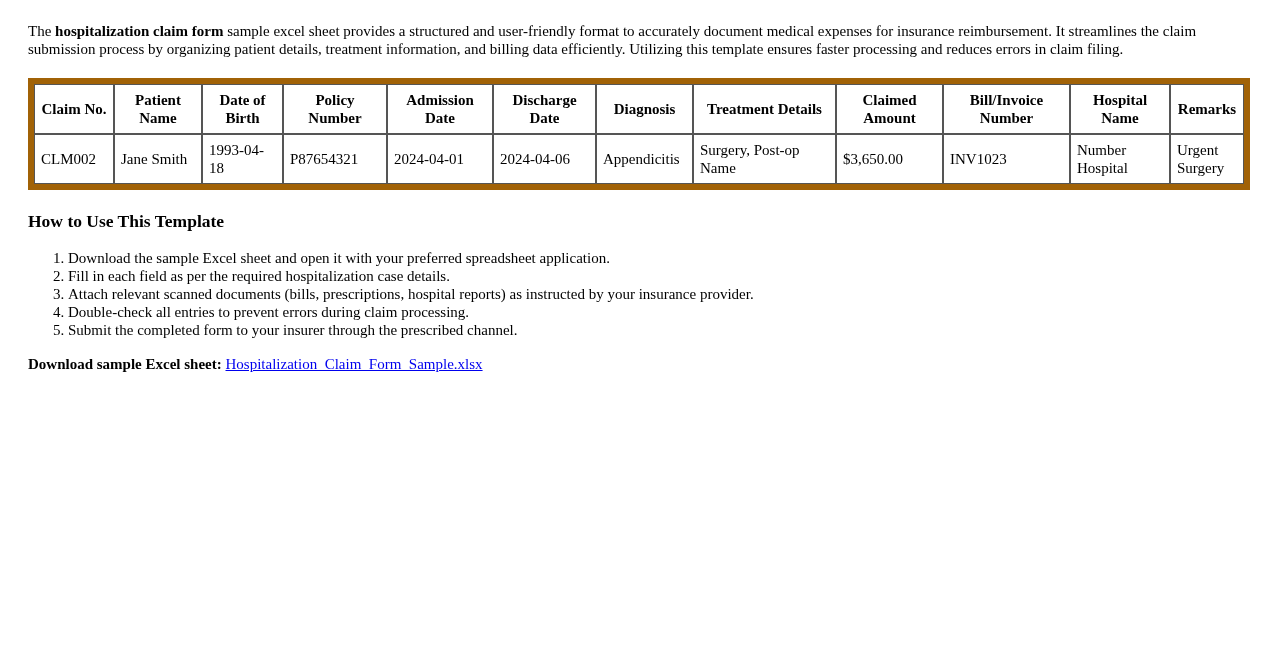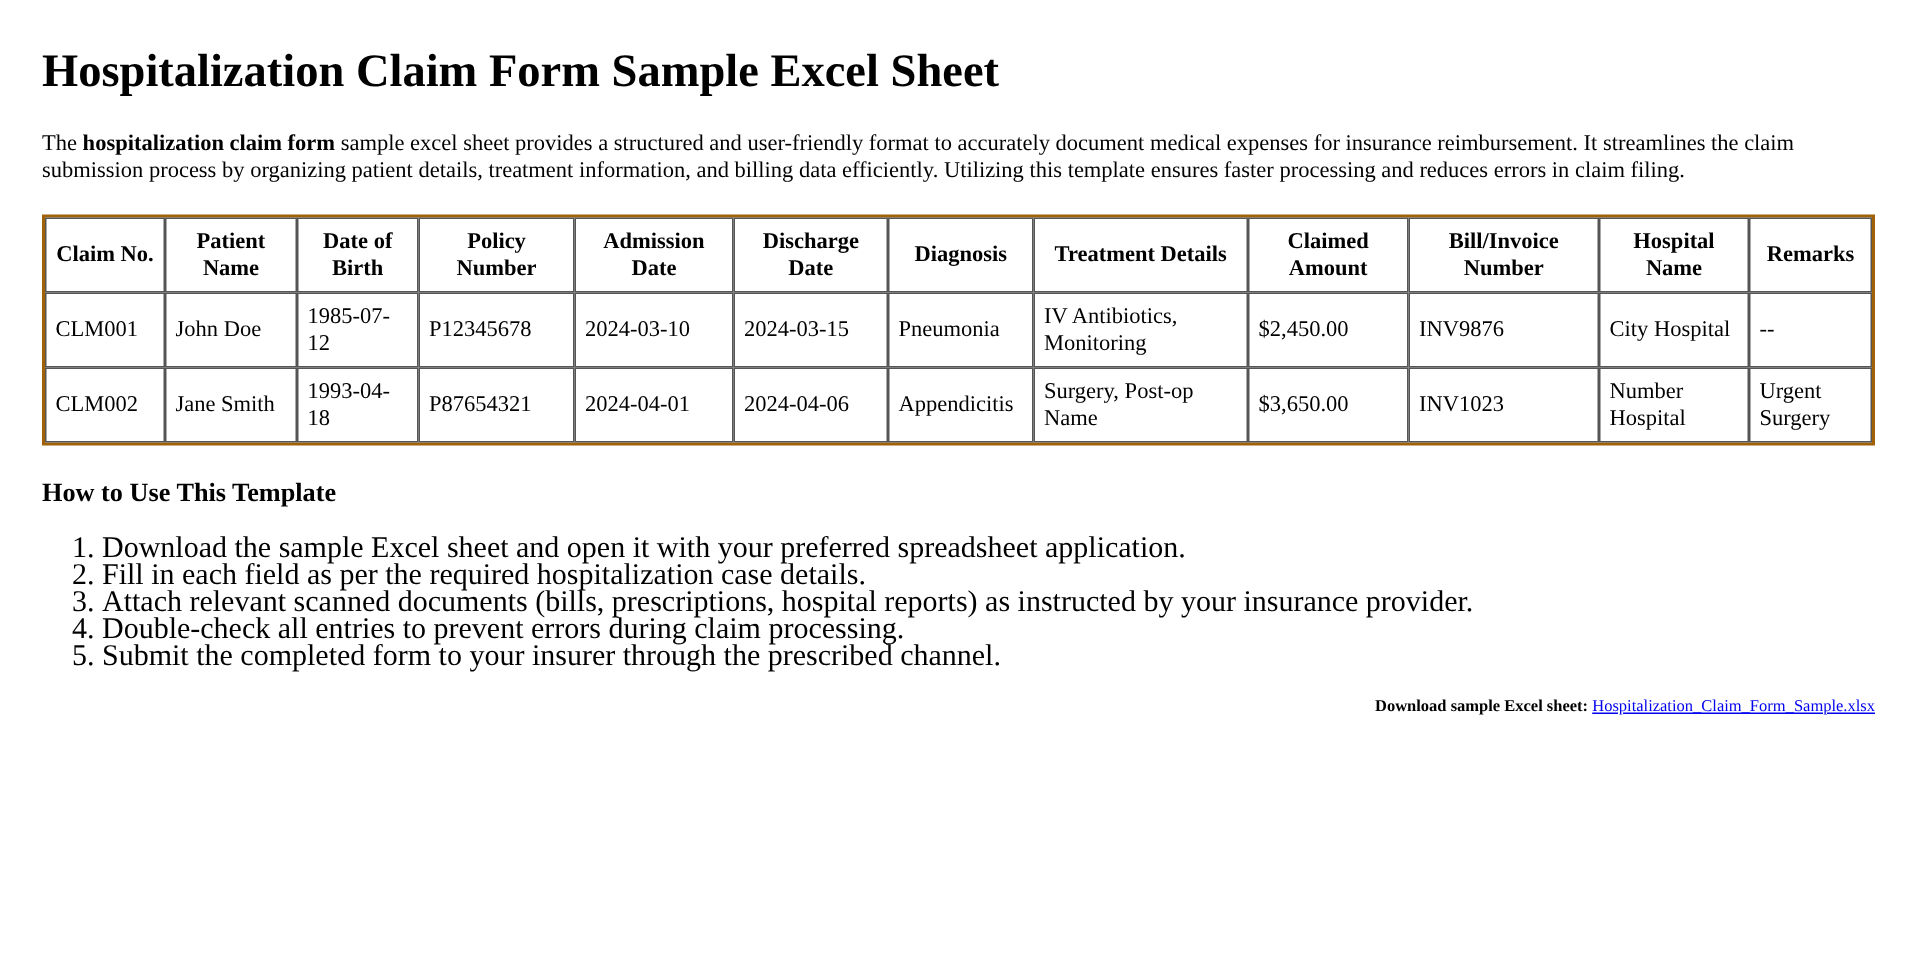--- a/index.html
+++ b/index.html
@@ -18,47 +18,46 @@
     p.intro {
       margin: 22px 0 0 0; font-size: 15px; line-height: 18px;
     }
     h2 {
       font-size: 22px; font-weight: bold;
       margin: 20px 0 0 0; line-height: 26px;
     }
     table {
       border-collapse: separate; border-spacing: 0;
       margin-top: 20px;
-      border: 2px solid #a16207;
+      border: 6px solid #a16207;
       width: 1222px;
     }
     th, td {
       border: 1px solid #555;
       padding: 6px 6px;
       font-size: 15px; line-height: 18px;
       vertical-align: middle;
     }
     th { font-weight: bold; text-align: center; height: 36px; }
     td { text-align: left; height: 36px; }
     h3 {
       font-size: 17.5px; font-weight: bold;
       margin: 20px 0 16px 0; line-height: 22px;
     }
     ol {
       margin: 17px 0 0 0; padding-left: 40px;
-      font-size: 20px; line-height: 18px;
+      font-size: 15px; line-height: 18px;
     }
-    p.download { margin: 16px 0 0 0; font-size: 11px; line-height: 18px; text-align: right; }
+    p.download { margin: 16px 0 0 0; font-size: 15px; line-height: 18px; }
     a.dl-link { color: #0000ee; text-decoration: underline; }
   </style>
 </head>
 <body>
 
 <div class="page">
-  <h1>Hospitalization Claim Form Sample Excel Sheet</h1>
 
   <p class="intro"><span>The </span><b>hospitalization claim form</b><span> sample excel sheet provides a structured and user-friendly format to accurately document medical expenses for insurance reimbursement. It streamlines the claim submission process by organizing patient details, treatment information, and billing data efficiently. Utilizing this template ensures faster processing and reduces errors in claim filing.</span></p>
 
 
   <table>
     <thead>
       <tr>
         <th style="width:66px">Claim No.</th>
         <th style="width:74px">Patient Name</th>
         <th style="width:67px">Date of Birth</th>
@@ -67,34 +66,20 @@
         <th style="width:89px">Discharge Date</th>
         <th style="width:83px">Diagnosis</th>
         <th style="width:129px">Treatment Details</th>
         <th style="width:93px">Claimed Amount</th>
         <th style="width:113px">Bill/Invoice Number</th>
         <th style="width:86px">Hospital Name</th>
         <th>Remarks</th>
       </tr>
     </thead>
     <tbody>
-      <tr>
-        <td>CLM001</td>
-        <td>John Doe</td>
-        <td>1985-07-12</td>
-        <td>P12345678</td>
-        <td>2024-03-10</td>
-        <td>2024-03-15</td>
-        <td>Pneumonia</td>
-        <td>IV Antibiotics, Monitoring</td>
-        <td>$2,450.00</td>
-        <td>INV9876</td>
-        <td>City Hospital</td>
-        <td>--</td>
-      </tr>
       <tr>
         <td>CLM002</td>
         <td>Jane Smith</td>
         <td>1993-04-18</td>
         <td>P87654321</td>
         <td>2024-04-01</td>
         <td>2024-04-06</td>
         <td>Appendicitis</td>
         <td>Surgery, Post-op Name</td>
         <td>$3,650.00</td>

